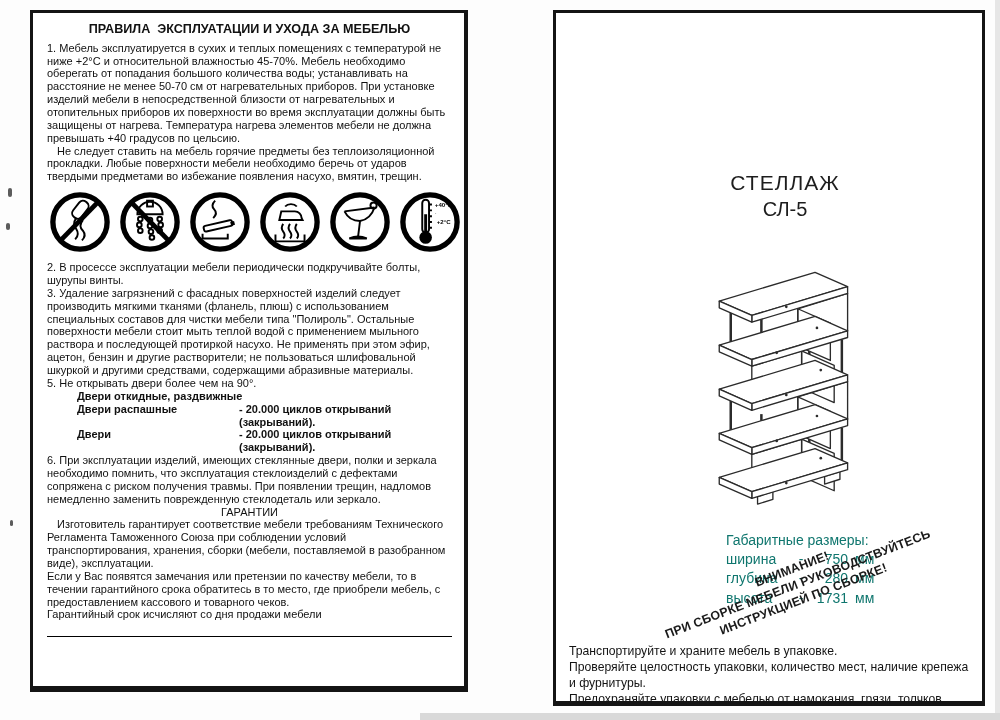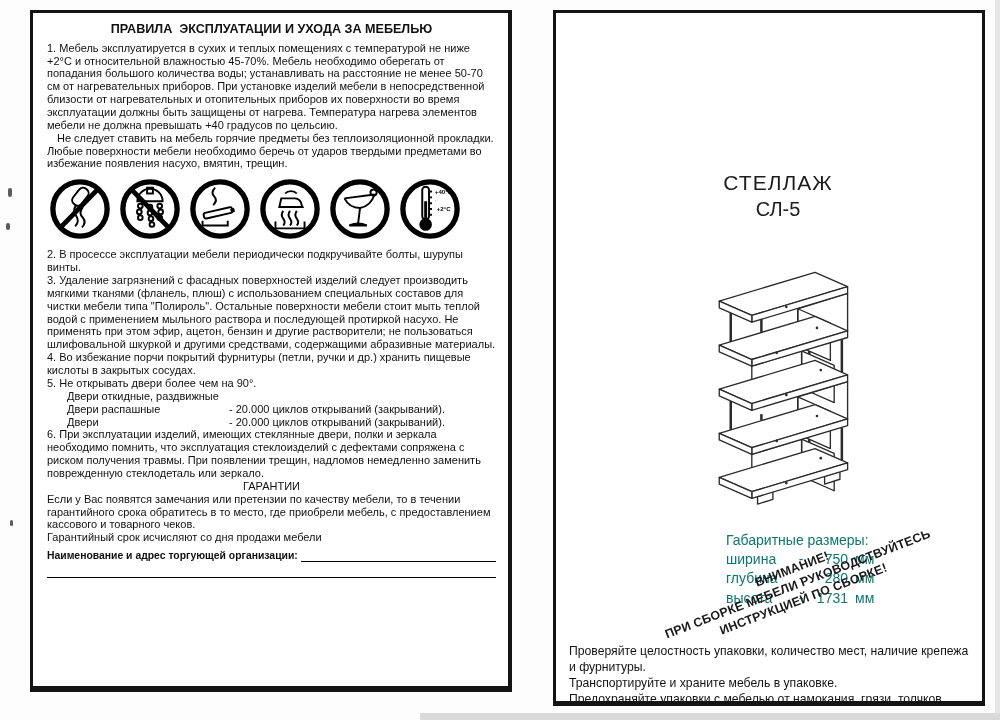--- a/index.html
+++ b/index.html
@@ -8,46 +8,46 @@
     background:#fdfdfd;color:#111;
     font-family:"Liberation Sans", sans-serif;
     -webkit-font-smoothing:antialiased;
   }
   .scan-edge-right{position:absolute;right:0;top:0;width:5px;height:100%;background:#e6e6e6;}
   .scan-edge-bottom{position:absolute;left:420px;right:0;bottom:0;height:7px;background:#d9d9d9;}
   .speck{position:absolute;background:#333;border-radius:2px;opacity:.8;}
 
   
   .page-left{
-    position:absolute;left:30px;top:10px;width:482px;height:682px;
+    position:absolute;left:30px;top:10px;width:438px;height:682px;
     box-sizing:border-box;background:#fff;
     border:3px solid #141414;border-right-width:4px;border-bottom-width:6px;
     padding:7px 12px 0 14px;overflow:hidden;
     font-size:11px;line-height:1.17;
   }
   .doc-title{text-align:center;font-weight:bold;font-size:12.6px;margin:2px 0 5px 0;white-space:pre;}
   .page-left p{margin:0;}
   .ind{text-indent:10px;}
   .picto-row{display:flex;gap:8px;margin:8px 0 8px 2px;}
   .picto{width:62px;height:62px;flex:0 0 auto;}
-  .doors{margin-left:20px;}
+  .doors{margin-left:30px;font-weight:bold;}
   .door-row{display:flex;}
   .door-row .dlabel{width:162px;flex:0 0 auto;}
   .center-head{text-align:center;margin:1px 0;}
   .org-row{display:flex;align-items:flex-end;margin-top:5px;font-weight:bold;font-size:10.4px;}
   .org-row .fill{flex:1;border-bottom:1.2px solid #000;height:12px;margin-left:3px;}
   .full-line{height:15px;border-bottom:1.2px solid #000;margin-bottom:8px;}
 
   
   .page-right{
     position:absolute;left:553px;top:10px;width:432px;height:696px;
     box-sizing:border-box;background:#fff;
     border:3px solid #141414;border-bottom-width:5px;overflow:hidden;
   }
-  .rp-title{position:absolute;top:158px;left:9px;width:100%;text-align:center;color:#1d1d1d;}
+  .rp-title{position:absolute;top:158px;left:16px;width:100%;text-align:center;color:#1d1d1d;}
   .rp-product{font-size:21px;letter-spacing:1px;}
   .rp-model{font-size:20px;margin-top:3px;}
   .rp-doctype{font-size:20px;letter-spacing:2px;margin-top:27px;}
   .shelf-art{position:absolute;left:146px;top:258px;}
   .dims{position:absolute;left:170px;top:503px;font-size:14px;color:#0f766e;margin-top:16px;}
   .dims-title{margin-bottom:2px;}
   .dim-row{display:flex;line-height:1.38;}
   .dim-name{width:64px;}
   .dim-dash{width:22px;text-align:center;}
   .dim-val{width:36px;text-align:right;}
@@ -148,47 +148,43 @@
       <circle cx="27.5" cy="48" r="6.5" fill="#000"></circle>
       <rect x="26" y="24" width="3" height="20" fill="#000"></rect>
       <text x="37" y="17" font-size="6.3" font-weight="bold" fill="#000">+40°C</text>
       <text x="37" y="25" font-size="6.3" fill="#000">·</text>
       <text x="39" y="34" font-size="6.3" font-weight="bold" fill="#000">+2°C</text>
     </svg>
   </div>
 
   <p>2. В просессе эксплуатации  мебели периодически подкручивайте  болты, шурупы винты.</p>
   <p>3. Удаление загрязнений с фасадных поверхностей изделий следует производить мягкими тканями (фланель, плюш) с использованием специальных составов для чистки мебели типа "Полироль". Остальные поверхности мебели стоит мыть теплой водой с применением мыльного раствора и последующей протиркой насухо. Не применять при этом эфир, ацетон, бензин и другие растворители; не пользоваться шлифовальной шкуркой и другими средствами, содержащими абразивные материалы.</p>
-  <p>4. Во избежание порчи покрытий фурнитуры (петли, ручки и др.) хранить пищевые кислоты в закрытых сосудах.</p>
   <p>5. Не открывать двери более чем на 90°.</p>
 
   <div class="doors">
     <div class="door-row">
       <span>Двери откидные, раздвижные</span>
     </div>
     <div class="door-row">
       <span class="dlabel">Двери распашные</span>
       <span>- 20.000 циклов открываний (закрываний).</span>
     </div>
     <div class="door-row">
       <span class="dlabel">Двери</span>
       <span>- 20.000 циклов открываний (закрываний).</span>
     </div>
   </div>
 
   <p>6. При эксплуатации изделий, имеющих стеклянные двери, полки и зеркала необходимо помнить, что эксплуатация стеклоизделий с дефектами сопряжена с риском получения травмы. При появлении трещин, надломов немедленно заменить поврежденную стеклодеталь или зеркало.</p>
 
   <p class="center-head">ГАРАНТИИ</p>
+  <p class="ind">Изготовитель гарантирует соответствие мебели требованиям Технического Регламента Таможенного Союза  при соблюдении условий транспортирования, хранения, сборки (мебели, поставляемой в разобранном виде), эксплуатации.</p>
   <p>Если у Вас появятся замечания или претензии по качеству мебели, то в течении гарантийного срока обратитесь в то место, где приобрели мебель, с предоставлением кассового и товарного чеков.</p>
   <p>Гарантийный срок исчисляют со дня продажи мебели</p>
 
-  <div class="org-row">
-    <span>Наименование и адрес торгующей организации:</span>
-    <span class="fill"></span>
-  </div>
   <div class="full-line"></div>
 
 </div>
 
 <div class="page-right">
 
   <div class="rp-title">
     <div class="rp-product">СТЕЛЛАЖ</div>
     <div class="rp-model">СЛ-5</div>
   </div>
@@ -274,18 +270,18 @@
     </div>
   </div>
 
   <div class="attention">
     <div>ВНИМАНИЕ!</div>
     <div>ПРИ СБОРКЕ МЕБЕЛИ РУКОВОДСТВУЙТЕСЬ</div>
     <div>ИНСТРУКЦИЕЙ ПО СБОРКЕ!</div>
   </div>
 
   <div class="rp-footer">
+    <div>Транспортируйте и храните мебель в упаковке.</div>
     <div>Проверяйте целостность упаковки, количество мест, наличие крепежа и фурнитуры.</div>
-    <div>Транспортируйте и храните мебель в упаковке.</div>
     <div>Предохраняйте упаковки с мебелью от намокания, грязи, толчков, ударов, падений.</div>
 
   </div>
 </div>
 
 </body></html>

